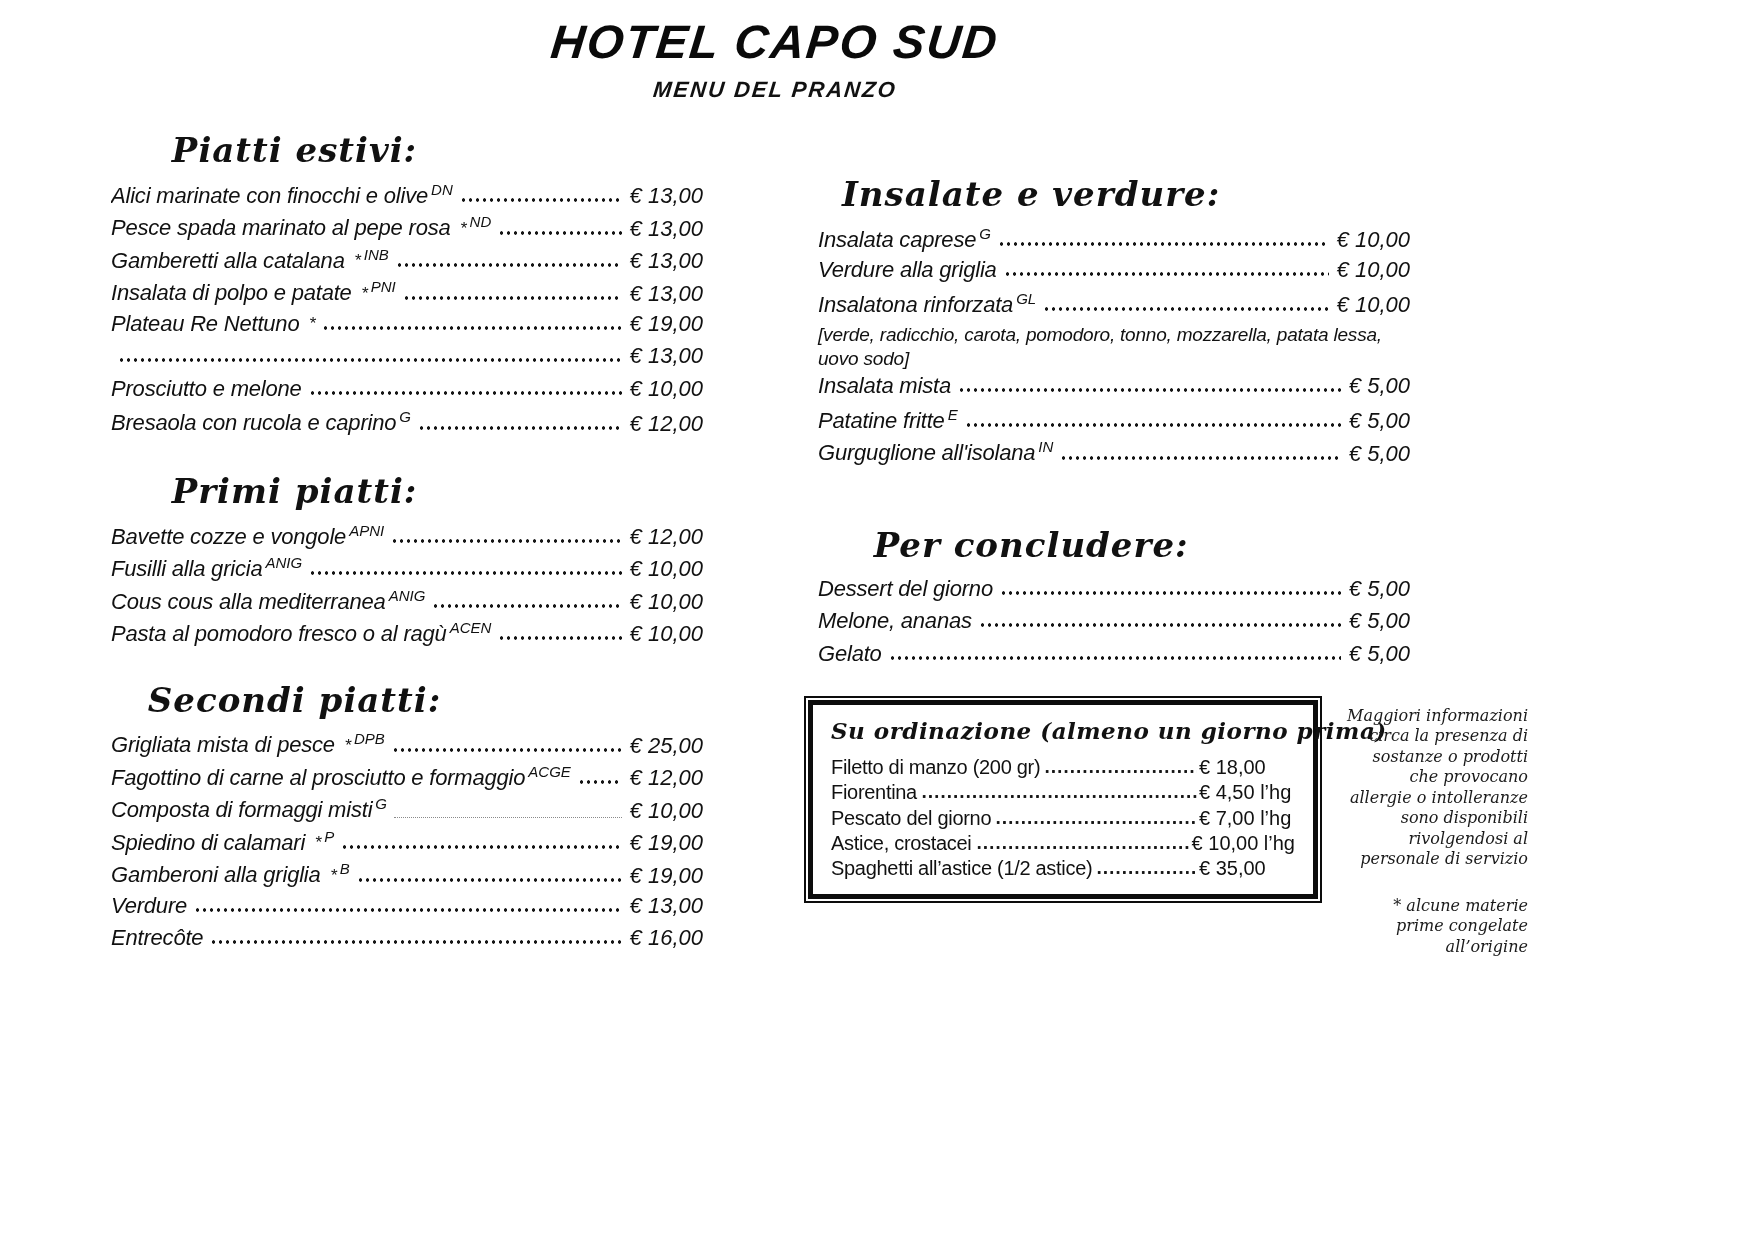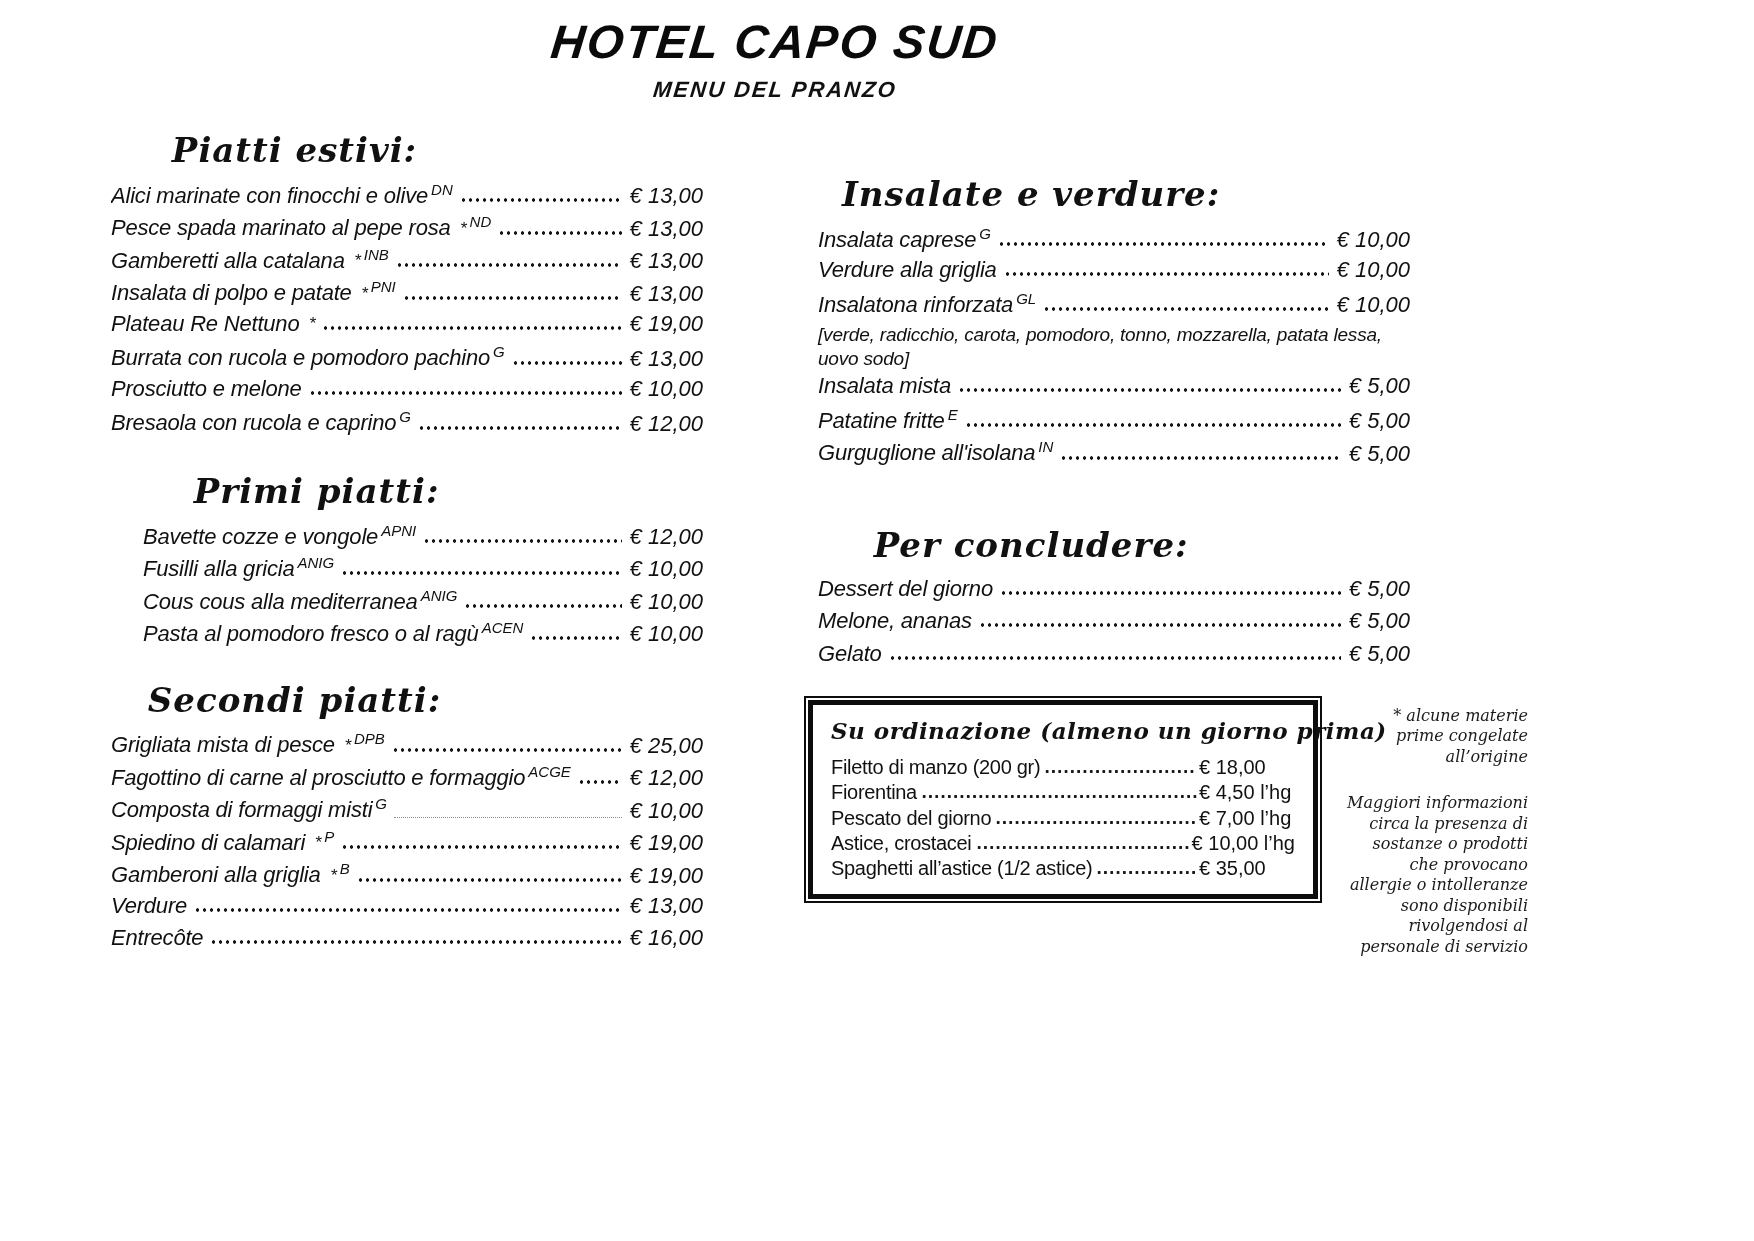--- a/index.html
+++ b/index.html
@@ -21,21 +21,21 @@
   .col-left  { left: 111px; }
   .col-right { left: 818px; margin-top: 44px; }
 
   .script { font-family: "DejaVu Serif", serif; font-style: italic; font-weight: 700; }
 
   .section-heading { font-size: 34px; line-height: 1.2; margin: 0 0 10px 0;
                      text-align: center; letter-spacing: 1px; }
   .col-left  .section-heading { width: 62%; }
   .col-right .section-heading { width: 72%; }
 
-  .sec-primi      { margin-top: 30px; margin-left: 32px; }
+  .sec-primi      { margin-top: 30px; }
   .sec-secondi    { margin-top: 28px; }
   .sec-concludere { margin-top: 54px; }
 
   
   .menu-line { display: flex; align-items: baseline; height: 32.5px;
                font-size: 22px; overflow: hidden; }
   .item-name { font-style: italic; white-space: nowrap; letter-spacing: -0.2px; }
   .star { font-size: 0.78em; margin-left: 5px; position: relative; top: -2px; }
   .sup  { font-size: 15px; margin-left: 3px; letter-spacing: 0; }
   .leader { flex: 1 1 auto; min-width: 8px; align-self: baseline; height: 6px;
@@ -103,21 +103,20 @@
     <span class="item-name"><span>Insalata di polpo e patate</span><span class="star"> *</span><sup class="sup">PNI</sup></span>
     <span class="leader"></span>
     <span class="price">€ 13,00</span>
   </div>
           <div class="menu-line">
     <span class="item-name"><span>Plateau Re Nettuno</span><span class="star"> *</span></span>
     <span class="leader"></span>
     <span class="price">€ 19,00</span>
   </div>
           <div class="menu-line">
-    <span class="item-name"><span>Burrata con rucola e pomodoro pachino</span><sup class="sup">G</sup></span>
     <span class="leader"></span>
     <span class="price">€ 13,00</span>
   </div>
           <div class="menu-line">
     <span class="item-name"><span>Prosciutto e melone</span></span>
     <span class="leader"></span>
     <span class="price">€ 10,00</span>
   </div>
           <div class="menu-line">
     <span class="item-name"><span>Bresaola con rucola e caprino</span><sup class="sup">G</sup></span>
@@ -282,17 +281,17 @@
           <div class="menu-line">
     <span class="item-name"><span>Spaghetti all’astice (1/2 astice)</span></span>
     <span class="leader"></span>
     <span class="price">€ 35,00</span>
   </div>
         </div>
     </div>
   </div>
 
   <aside class="side-notes">
+    <p>Maggiori informazioni circa la presenza di sostanze o prodotti che provocano allergie o intolleranze sono disponibili rivolgendosi al personale di servizio</p>
     <p>* alcune materie prime congelate all’origine</p>
-    <p>Maggiori informazioni circa la presenza di sostanze o prodotti che provocano allergie o intolleranze sono disponibili rivolgendosi al personale di servizio</p>
   </aside>
 
 </div>
 
 </body></html>

